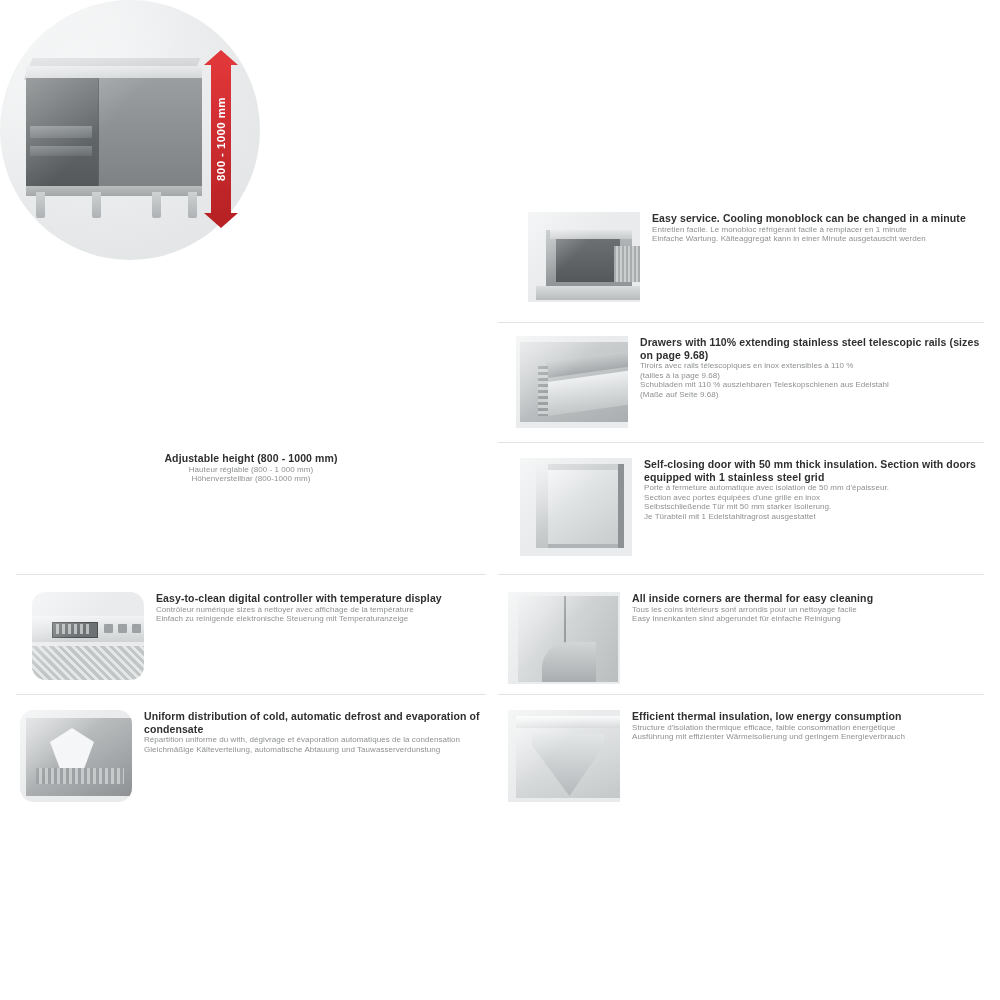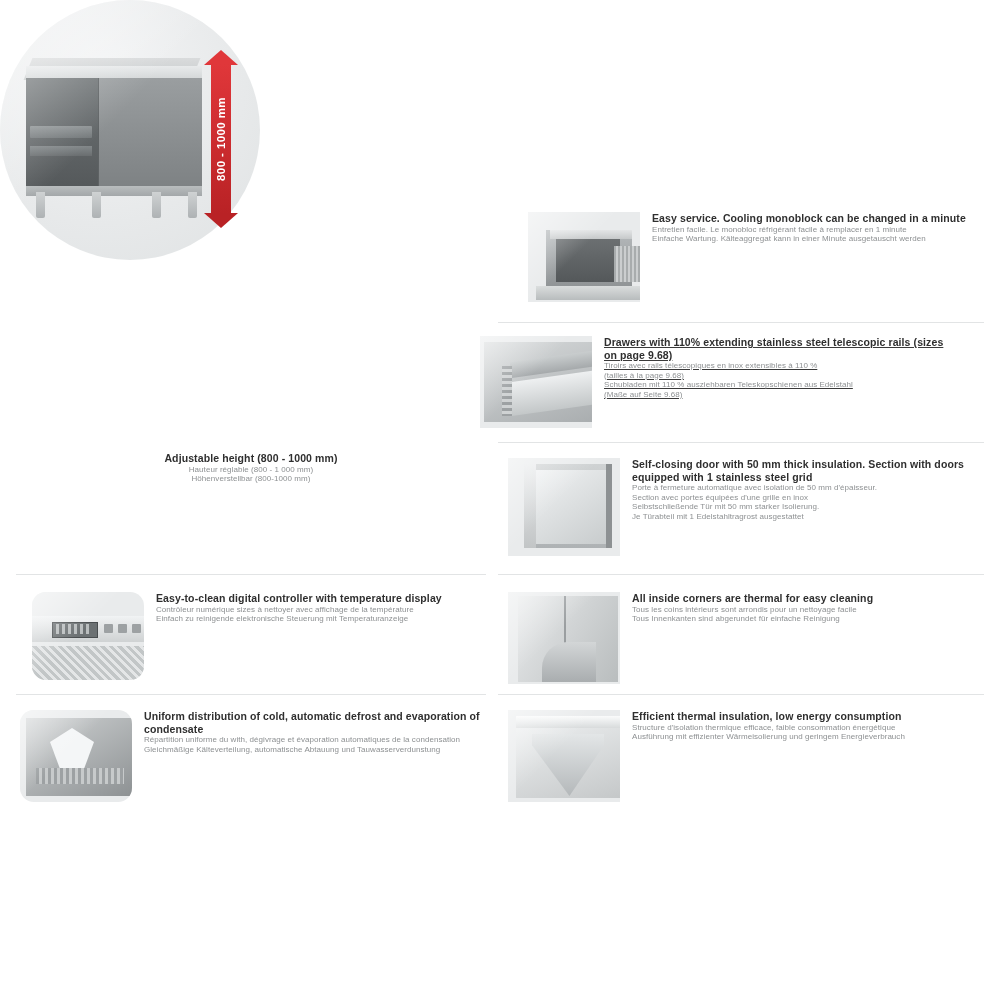--- a/index.html
+++ b/index.html
@@ -286,38 +286,38 @@
       <div class="panel mb-base"></div>
       <div class="sheen"></div>
     </div>
     <div class="texts">
       <div class="t-main">Easy service. Cooling monoblock can be changed in a minute</div>
       <div class="t-sub">Entretien facile. Le monobloc réfrigérant facile à remplacer en 1 minute</div>
       <div class="t-sub">Einfache Wartung. Kälteaggregat kann in einer Minute ausgetauscht werden</div>
     </div>
   </div>
 
-  <div class="feature" id="f2" style="left:480px; top:336px; width:478px;text-decoration:underline;">
+  <div class="feature" id="f2" style="left:516px; top:336px; width:478px;">
     <div class="thumb" style="width:112px;height:92px;margin-right:12px;">
       <div class="panel dw-body"></div>
       <div class="panel dw-open2"></div>
       <div class="panel dw-open"></div>
       <div class="panel dw-rail"></div>
       <div class="sheen"></div>
     </div>
     <div class="texts">
       <div class="t-main">Drawers with 110% extending stainless steel telescopic rails (sizes on page 9.68)</div>
       <div class="t-sub">Tiroirs avec rails télescopiques en inox extensibles à 110 %</div>
       <div class="t-sub">(tailles à la page 9.68)</div>
       <div class="t-sub">Schubladen mit 110 % ausziehbaren Teleskopschienen aus Edelstahl</div>
       <div class="t-sub">(Maße auf Seite 9.68)</div>
     </div>
   </div>
 
-  <div class="feature" id="f3" style="left:508px; top:458px; width:478px;">
+  <div class="feature" id="f3" style="left:520px; top:458px; width:478px;">
     <div class="thumb" style="width:112px;height:98px;margin-right:12px;">
       <div class="panel dr-frame"></div>
       <div class="panel dr-face"></div>
       <div class="panel dr-edge"></div>
       <div class="panel dr-gap"></div>
       <div class="sheen"></div>
     </div>
     <div class="texts">
       <div class="t-main">Self-closing door with 50 mm thick insulation. Section with doors equipped with 1 stainless steel grid</div>
       <div class="t-sub">Porte à fermeture automatique avec isolation de 50 mm d'épaisseur.</div>
@@ -348,21 +348,21 @@
   <div class="feature" id="f5" style="left:508px; top:592px; width:478px;">
     <div class="thumb" style="width:112px;height:92px;margin-right:12px;">
       <div class="panel cr-wall"></div>
       <div class="panel cr-fold"></div>
       <div class="panel cr-round"></div>
       <div class="sheen"></div>
     </div>
     <div class="texts">
       <div class="t-main">All inside corners are thermal for easy cleaning</div>
       <div class="t-sub">Tous les coins intérieurs sont arrondis pour un nettoyage facile</div>
-      <div class="t-sub">Tous Innenkanten sind abgerundet für einfache Reinigung</div>
+      <div class="t-sub">Easy Innenkanten sind abgerundet für einfache Reinigung</div>
     </div>
   </div>
 
   <div class="feature" id="f6" style="left:20px; top:710px; width:466px;">
     <div class="thumb" style="width:112px;height:92px;margin-right:12px;border-radius:14px;">
       <div class="panel ev-box"></div>
       <div class="panel ev-fan"></div>
       <div class="panel ev-duct"></div>
       <div class="sheen"></div>
     </div>

